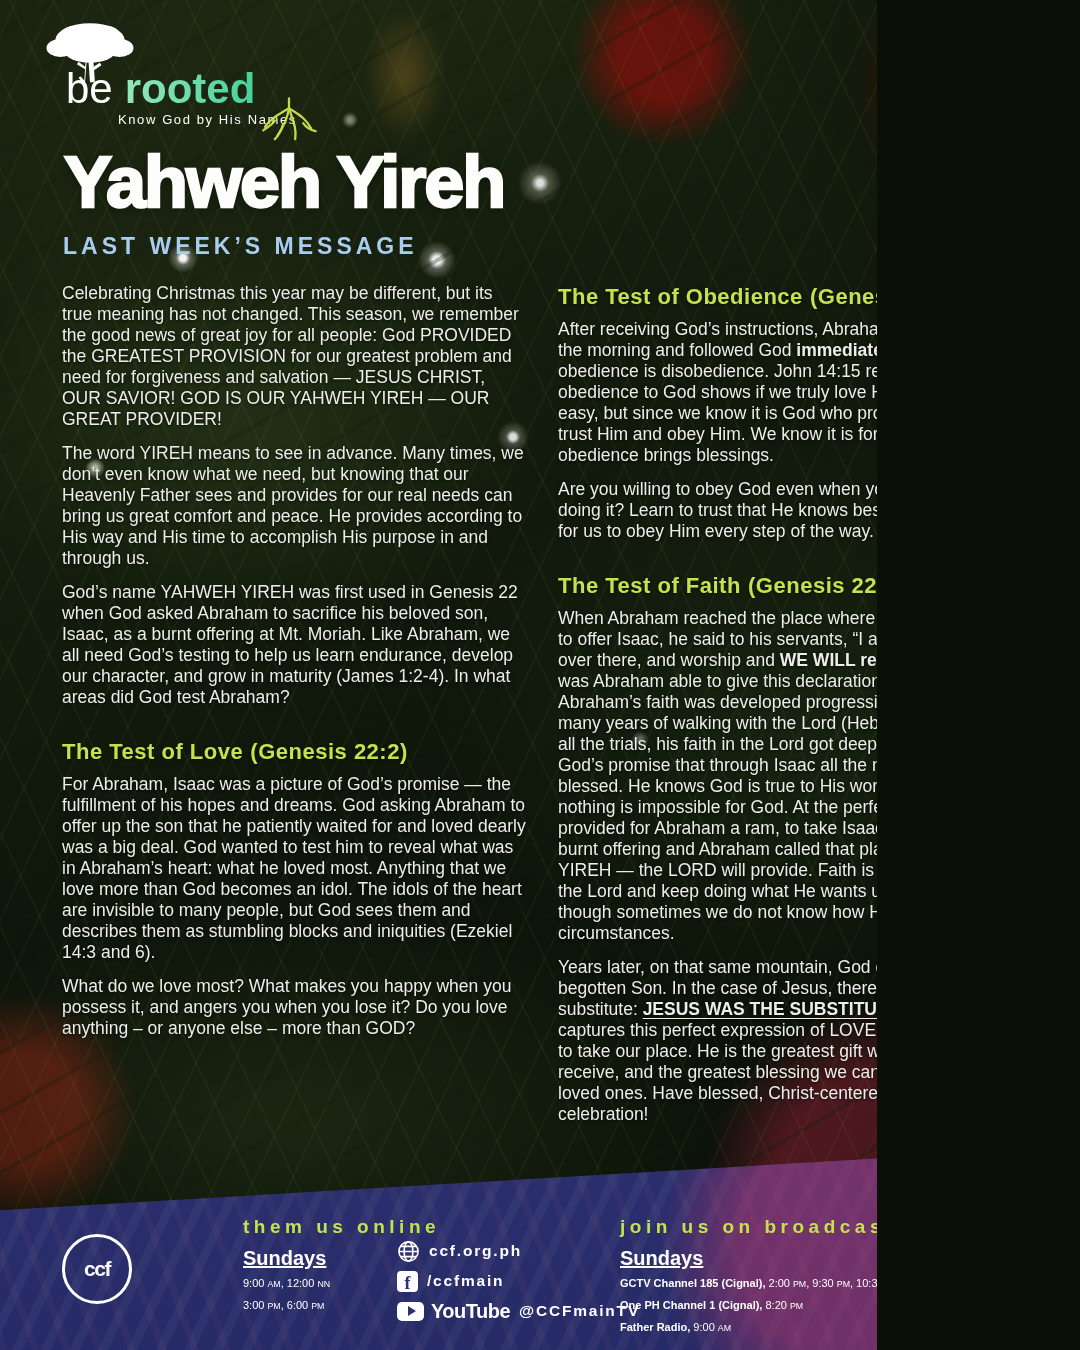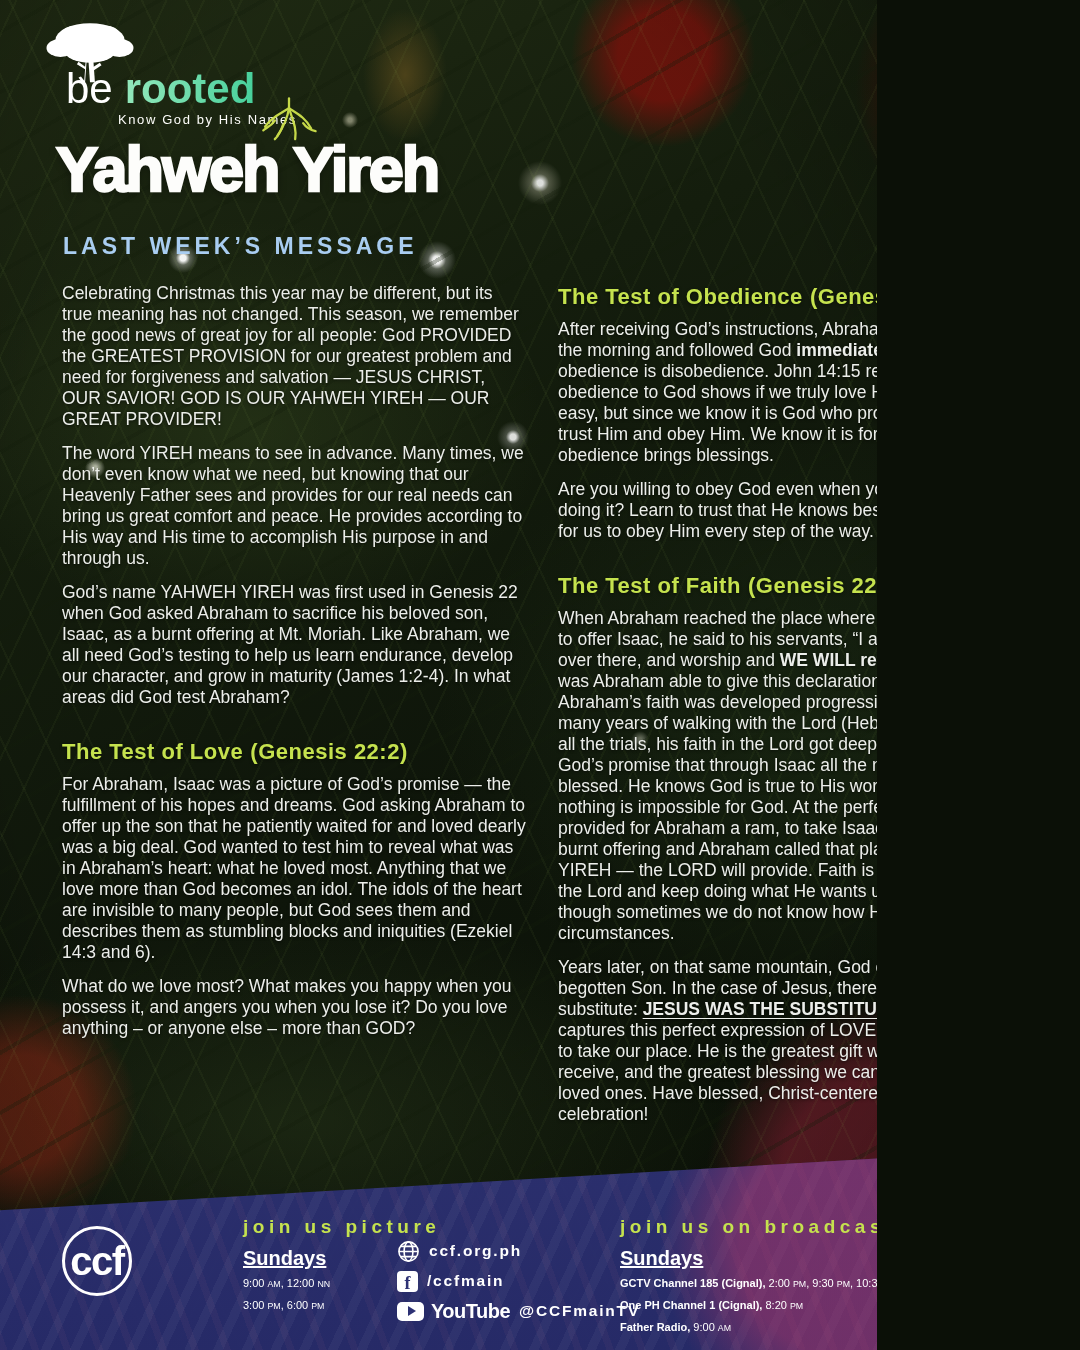--- a/index.html
+++ b/index.html
@@ -40,21 +40,21 @@
   .brand{position:absolute;left:38px;top:20px;width:320px;height:130px;}
   .tree{position:absolute;left:0;top:0;width:104px;height:64px;}
   .brand-line{position:absolute;left:28px;top:48px;font-size:42px;line-height:1;color:#fff;
               font-weight:300;letter-spacing:0;}
   .rooted{font-weight:bold;margin-left:12px;color:#6fdca6;
           background:linear-gradient(90deg, var(--mint_light,#93e8bb), var(--mint_dark,#47d09b));
           -webkit-background-clip:text;background-clip:text;-webkit-text-fill-color:transparent;}
   .tagline{position:absolute;left:80px;top:92px;font-size:13px;letter-spacing:1.6px;color:#fdfdfa;}
   .roots{position:absolute;left:220px;top:76px;width:62px;height:50px;opacity:.95;}
 
-  h1.title{position:absolute;left:56px;top:138px;margin:0;font-size:63px;line-height:1;
+  h1.title{position:absolute;left:56px;top:138px;margin:8px;font-size:72px;line-height:1;
      font-weight:bold;color:#fdfdfb;letter-spacing:-2px;-webkit-text-stroke:2.5px #fdfdfb;
      text-shadow:0 2px 10px rgba(0,0,0,.45);}
   .subtitle{position:absolute;left:63px;top:233px;font-size:23px;font-weight:bold;
      letter-spacing:4px;color:var(--subtitle_blue,#a9cdf1);}
 
   
   .columns{position:absolute;left:62px;top:283px;width:960px;display:flex;gap:32px;}
   .col{width:464px;}
   .col p{margin:0 0 13px;font-size:17.5px;line-height:21px;color:var(--body_text,#eceeea);
          text-shadow:0 1px 3px rgba(0,0,0,.6);}
@@ -69,23 +69,23 @@
 
   
   footer{position:absolute;left:0;bottom:0;width:1080px;height:220px;
     clip-path:polygon(0 36.5%, 100% 7.5%, 100% 100%, 0 100%);
     background:
       radial-gradient(circle at 855px 115px, rgba(190,55,105,.48) 0 115px, transparent 195px),
       repeating-linear-gradient(115deg, rgba(255,255,255,.04) 0 9px, transparent 9px 26px),
       repeating-linear-gradient(70deg, rgba(210,120,140,.05) 0 7px, transparent 7px 30px),
       linear-gradient(180deg, rgba(45,49,116,.94), rgba(39,43,106,.97));}
   footer *{color:#fff;}
-  .ccf{position:absolute;left:62px;top:96px;width:64px;height:64px;border:3.5px solid #fff;
+  .ccf{position:absolute;left:62px;top:104px;width:64px;height:64px;border:3.5px solid #fff;
        border-radius:50%;display:flex;align-items:center;justify-content:center;
-       font-size:40px;font-weight:bold;letter-spacing:-1.5px;}
+       font-size:21px;font-weight:bold;letter-spacing:-1.5px;}
   .online{position:absolute;left:243px;top:86px;}
   .broadcast{position:absolute;left:620px;top:86px;}
   .f-head{font-size:19px;font-weight:bold;letter-spacing:4.5px;color:var(--accent,#c5e24e);}
   .f-day{font-size:20px;font-weight:bold;margin:9px 0 3px;text-decoration:underline;}
   .f-time,.f-line{font-size:11px;line-height:21px;color:#f2f2f1;}
   .links{position:absolute;left:397px;top:110px;}
   .link-row{display:flex;align-items:center;gap:9px;margin-bottom:8px;height:22px;}
   .link-label{font-size:15.5px;font-weight:bold;letter-spacing:1.8px;}
   .g-icon{width:23px;height:23px;display:inline-block;}
   .fb{width:21px;height:21px;background:#fff;border-radius:4px;display:flex;align-items:flex-end;
@@ -159,21 +159,21 @@
       <p><span>Years later, on that same mountain, God offered His only begotten Son. In the case of Jesus, there was no ram for a substitute: </span><span class="b u">JESUS WAS THE SUBSTITUTE.</span><span> John 3:16 captures this perfect expression of LOVE – God gave Jesus to take our place. He is the greatest gift we could ever receive, and the greatest blessing we can share to our loved ones. Have blessed, Christ-centered CHRISTmas celebration!</span></p>
     </div>
   </main>
 
   <footer>
     <div class="ccf">
         <span>ccf</span>
       </div>
 
     <div class="online">
-      <div class="f-head">join us picture</div>
+      <div class="f-head">them us online</div>
       <div class="f-day">Sundays</div>
       <div class="f-time"><span>9:00 </span><span class="sc">AM</span><span>, 12:00 </span><span class="sc">NN</span></div>
       <div class="f-time"><span>3:00 </span><span class="sc">PM</span><span>, 6:00 </span><span class="sc">PM</span></div>
     </div>
 
     <div class="links">
       <div class="link-row">
         <span class="g-icon">
           <svg viewBox="0 0 24 24" width="23" height="23" fill="none" stroke="#ffffff" stroke-width="1.7">
             <circle cx="12" cy="12" r="10"></circle>

